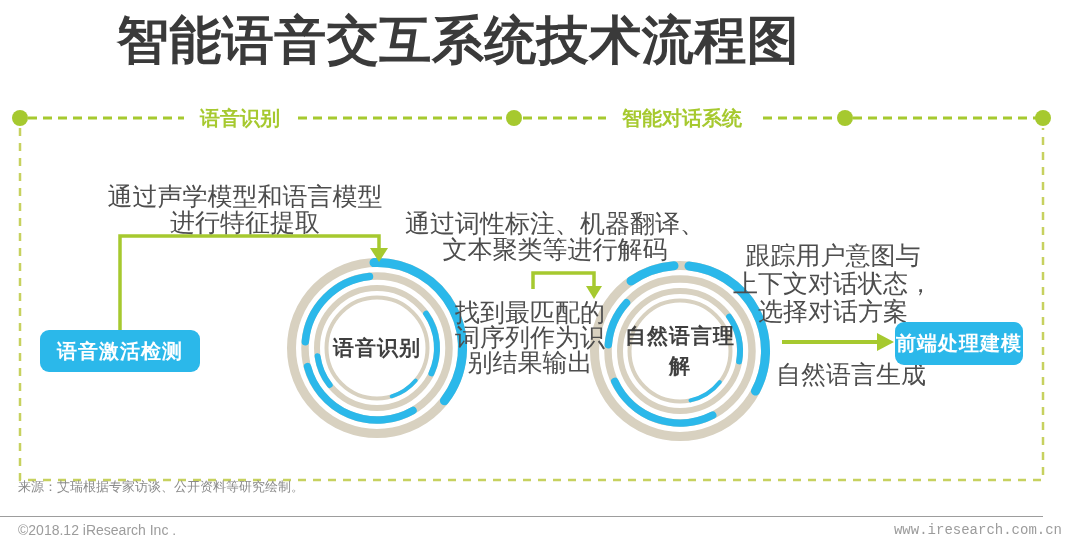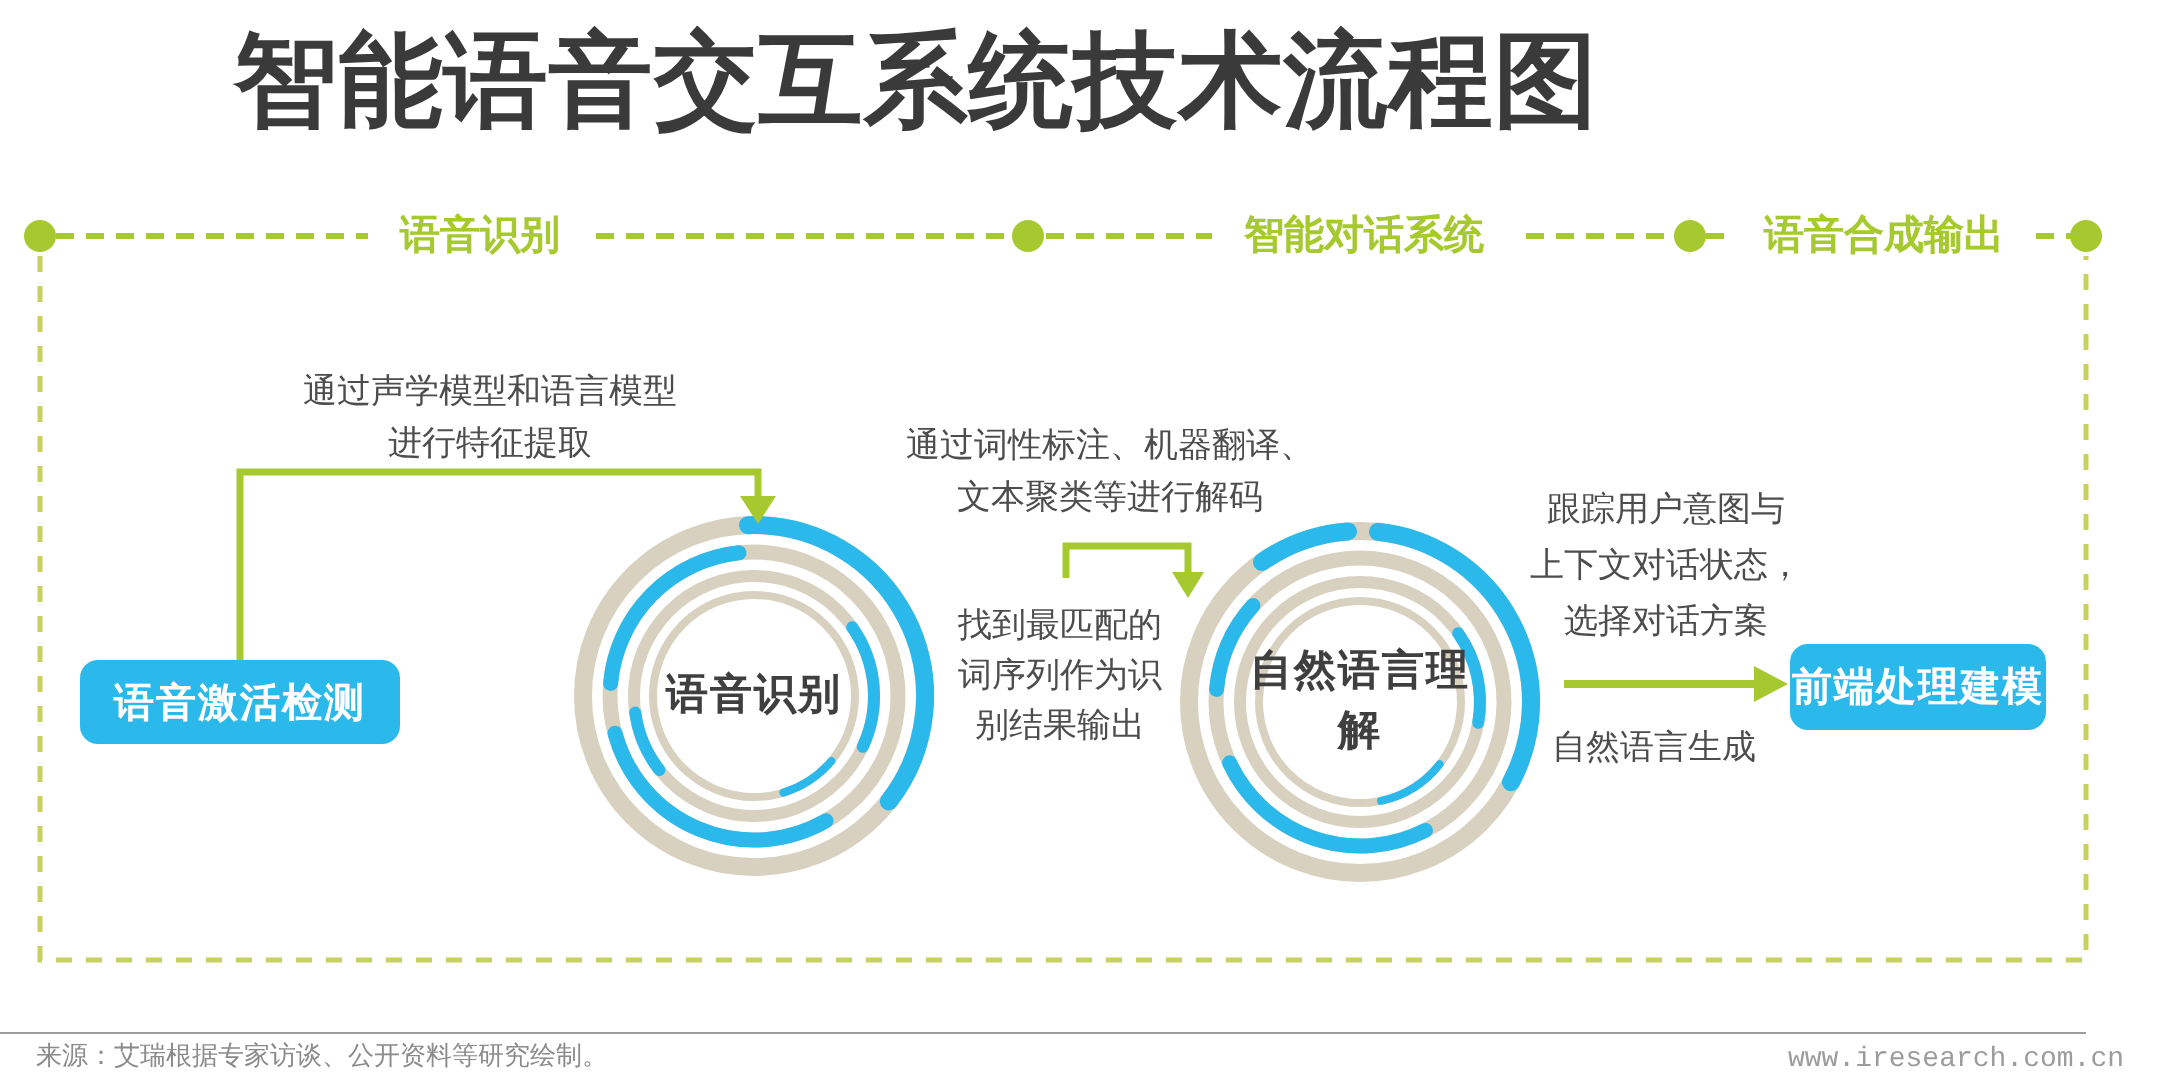--- a/index.html
+++ b/index.html
@@ -23,21 +23,21 @@
     top:104px;
     transform:translateX(-50%);
     background:#ffffff;
     padding:0 16px;
     font-size:20px;font-weight:bold;
     color:#a6c92f;
     line-height:28px;
     white-space:nowrap;
   }
   .note{
-    font-size:17px;
+    font-size:25px;
     line-height:26px;
     color:#4d4d4d;
     white-space:pre-line;
     text-align:center;
     transform:translateX(-50%);
   }
   .note-left{transform:none;text-align:left;white-space:nowrap;}
   .blue-box{
     background:#2bb8ea;
     border-radius:9px;
@@ -48,21 +48,21 @@
     white-space:nowrap;
   }
   .ring-label{
     transform:translate(-50%,-50%);
     font-size:21px;font-weight:bold;
     color:#3f3f3f;
     text-align:center;
     line-height:30px;
     letter-spacing:1px;
   }
-  .footer-source{left:18px;top:519px;font-size:13px;color:#8b8b8b;}
+  .footer-source{left:18px;top:478px;font-size:13px;color:#8b8b8b;}
   .footer-rule{left:0;top:516px;width:1043px;height:1px;background:#9d9d9d;}
   .footer-copy{left:18px;top:522px;font-size:14px;color:#9c9c9c;}
   .footer-site{right:18px;top:522px;font-size:14px;color:#9c9c9c;font-family:Liberation Mono, monospace;}
 </style>
 </head>
 <body>
 
 <div class="canvas">
 
   <div class="abs page-title">智能语音交互系统技术流程图</div>
@@ -116,21 +116,20 @@
       <polygon points="370,248 388,248 379,262" fill="#a6c92f" stroke="none"></polygon>
       <path d="M533,289 V273 H594 V287"></path>
       <polygon points="586,286 602,286 594,299" fill="#a6c92f" stroke="none"></polygon>
       <path d="M782,342 H878" stroke-width="4"></path>
       <polygon points="877,333 877,351 894,342" fill="#a6c92f" stroke="none"></polygon>
     </g>
   </svg>
 
   <div class="abs stage-label" style="left:240px">语音识别</div>
   <div class="abs stage-label" style="left:682px">智能对话系统</div>
-  <div class="abs stage-label" style="left:942px">语音合成输出</div>
 
   <div class="abs note" style="left:245px;top:183px">通过声学模型和语言模型
 进行特征提取</div>
   <div class="abs note" style="left:555px;top:210px">通过词性标注、机器翻译、
 文本聚类等进行解码</div>
   <div class="abs note" style="left:530px;top:300px;line-height:25px">找到最匹配的
 词序列作为识
 别结果输出</div>
   <div class="abs note" style="left:833px;top:241px;line-height:28px">跟踪用户意图与
 上下文对话状态，
@@ -138,15 +137,16 @@
   <div class="abs note note-left" style="left:776px;top:361px">自然语言生成</div>
 
   <div class="abs blue-box" style="left:40px;top:330px;width:160px;height:42px">语音激活检测</div>
   <div class="abs blue-box" style="left:895px;top:322px;width:128px;height:43px">前端处理建模</div>
 
   <div class="abs ring-label" style="left:377px;top:348px;width:130px">语音识别</div>
   <div class="abs ring-label" style="left:680px;top:351px;width:116px">自然语言理解</div>
 
   <div class="abs footer-source">来源：艾瑞根据专家访谈、公开资料等研究绘制。</div>
   <div class="abs footer-rule"></div>
+  <div class="abs footer-copy">©2018.12 iResearch Inc .</div>
   <div class="abs footer-site">www.iresearch.com.cn</div>
 
 </div>
 
 </body></html>

